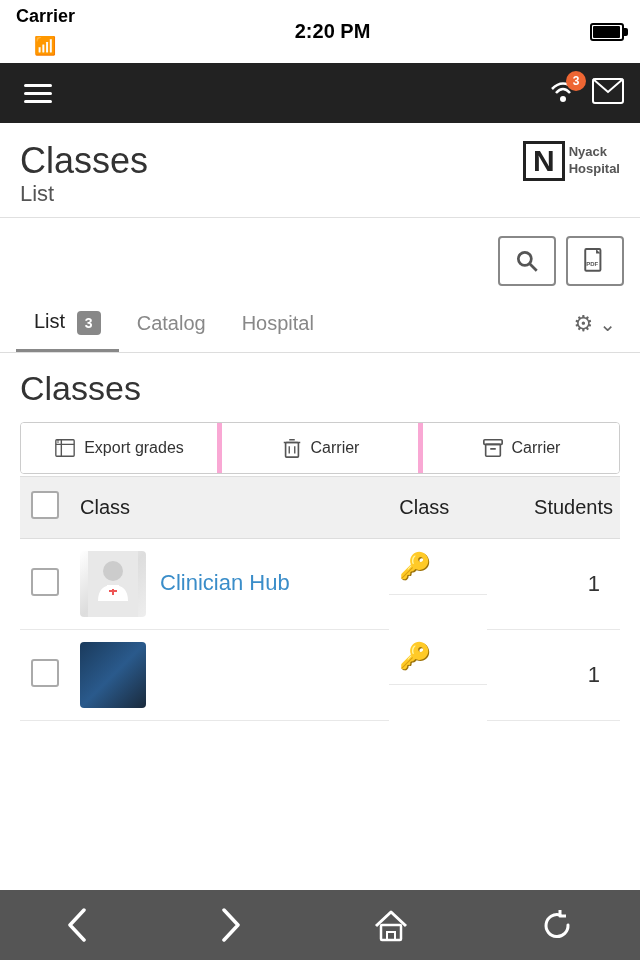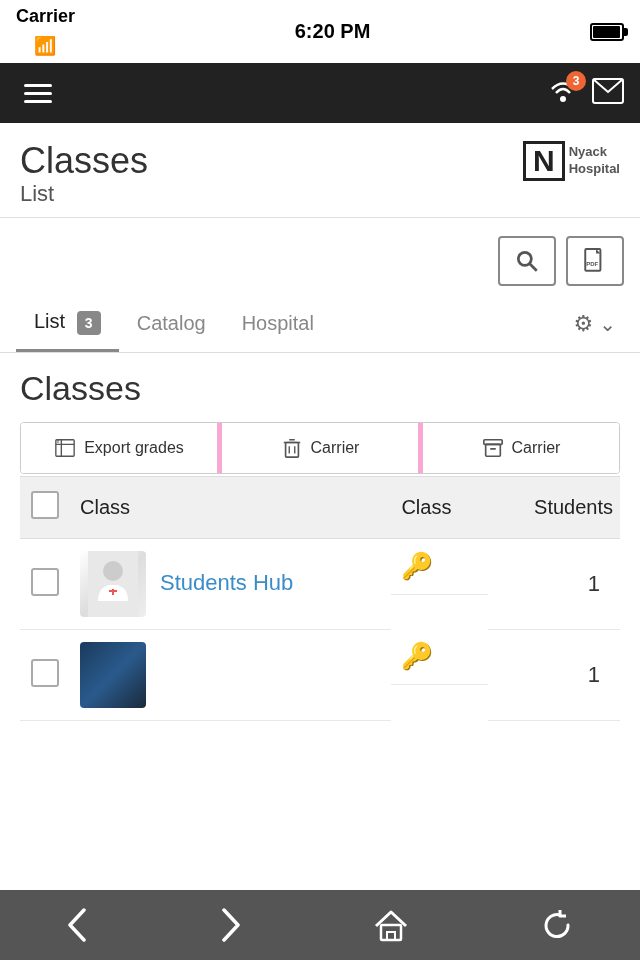--- a/index.html
+++ b/index.html
@@ -250,21 +250,21 @@
     body { padding-bottom: 70px; }
   </style>
 </head>
 <body>
 
 <div class="status-bar">
   <div class="status-left">
     <span>Carrier</span>
     <span class="wifi-icon">📶</span>
   </div>
-  <div class="status-center">6:20 PM</div>
+  <div class="status-center">2:20 PM</div>
   <div class="status-right">
     <div class="battery-icon">
       <div class="battery-fill"></div>
     </div>
   </div>
 </div>
 
 <div class="nav-bar">
   <div class="hamburger-btn">
     <span></span>
@@ -396,21 +396,21 @@
 
               <svg width="50" height="66" viewBox="0 0 50 66">
                 <rect width="50" height="66" fill="#e8e8e8"></rect>
                 <circle cx="25" cy="20" r="10" fill="#ccc"></circle>
                 <path d="M10 50 Q10 34 25 34 Q40 34 40 50" fill="#fff"></path>
                 <rect x="19" y="34" width="12" height="6" fill="#fff"></rect>
                 <line x1="21" y1="40" x2="29" y2="40" stroke="#e55" stroke-width="2"></line>
                 <line x1="25" y1="38" x2="25" y2="44" stroke="#e55" stroke-width="2"></line>
               </svg>
             </div>
-            <a class="class-name-link">Students Hub</a>
+            <a class="class-name-link">Clinician Hub</a>
           </div>
         </td>
         <td class="info-col">
           <span class="key-icon">🔑</span>
         </td>
         <td class="students-col">1</td>
       </tr>
 
       <tr class="table-row">
         <td class="check-col">

